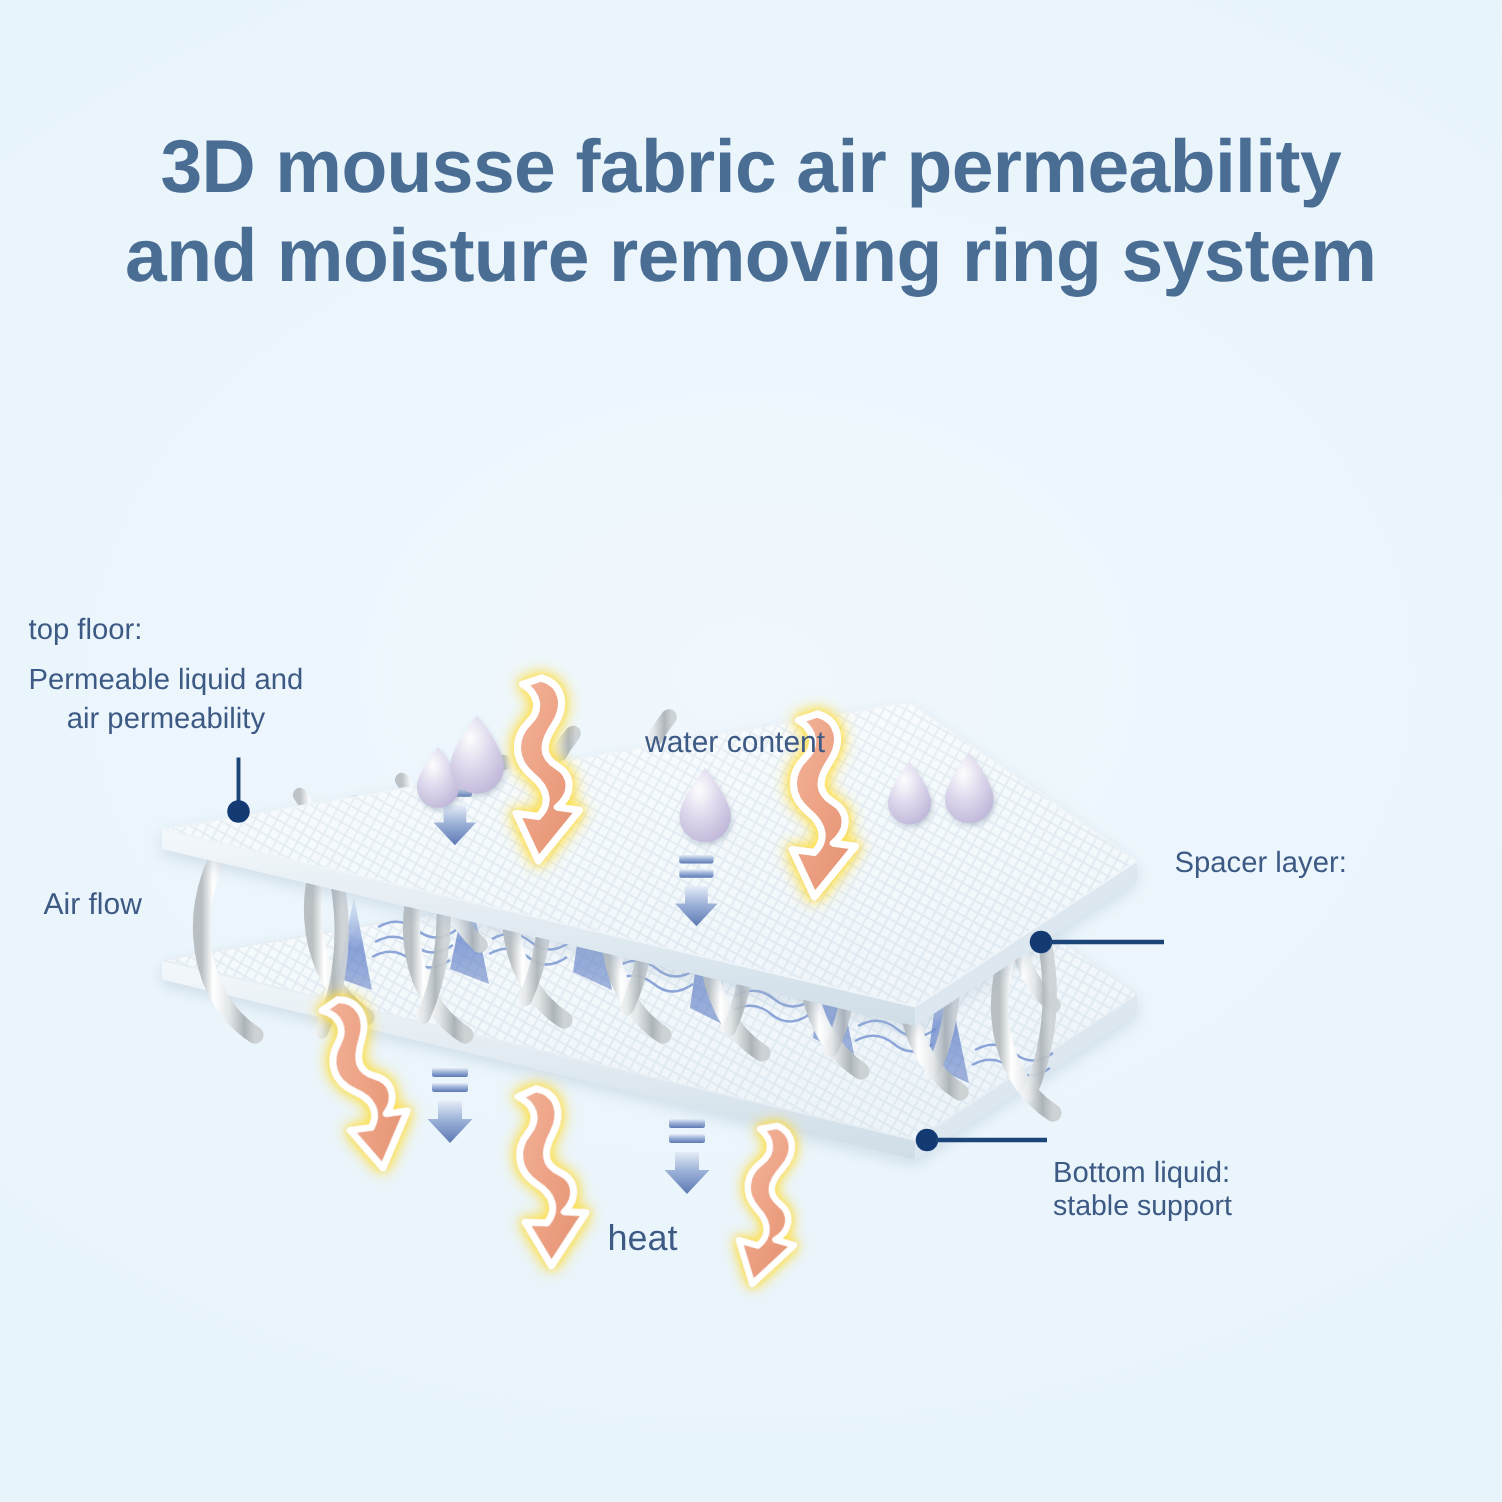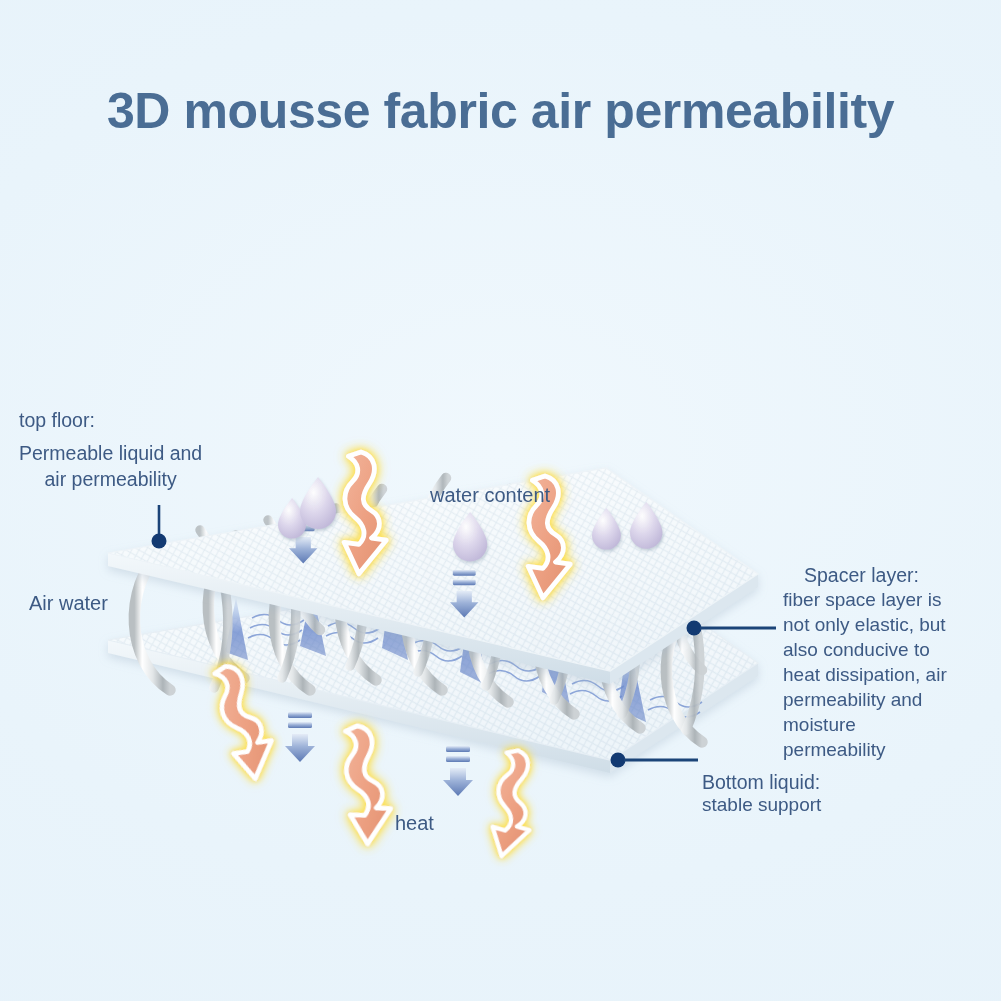--- a/index.html
+++ b/index.html
@@ -46,33 +46,34 @@
     line-height: 1.32;
     font-family: "Liberation Sans", sans-serif;
     white-space: pre-line;
   }
   .lbl.small { font-size: 19px; }
 
   #lbl-topfloor-title { left: 19px; top: 408px; font-size: 19.5px; }
   #lbl-topfloor-body  { left: 19px; top: 441px; text-align: center; }
   #lbl-airflow        { left: 29px; top: 590px; font-size: 20px; }
   #lbl-water          { left: 400px; top: 482px; font-size: 20px; margin-left: 30px; }
-  #lbl-heat           { left: 395px; top: 810px; font-size: 20px; }
-  #lbl-spacer-title   { left: 783px; top: 563px; margin-left: 21px; }
+  #lbl-heat           { left: 405px; top: 810px; font-size: 24px; }
+  #lbl-spacer-title   { left: 783px; top: 563px; }
   #lbl-spacer-body    { left: 783px; top: 587px; }
   #lbl-bottom-title   { left: 702px; top: 770px; }
   #lbl-bottom-body    { left: 702px; top: 792px; }
 </style>
 </head>
 <body>
 
 <div id="stage">
 
   <div id="title">
     <span class="tline">3D mousse fabric air permeability</span>
+    <span class="tline">and moisture removing ring system</span>
   </div>
 
   <svg id="artwork" width="1001" height="1001" style="position:absolute;left:0;top:0;">
     <defs>
 
       <pattern id="knit" width="9" height="9" patternUnits="userSpaceOnUse" patternTransform="rotate(-16)">
         <rect width="9" height="9" fill="#f7fbfd"></rect>
         <path d="M0 0 L9 9 M9 0 L0 9" stroke="#d7e3ec" stroke-width="1.1" fill="none"></path>
       </pattern>
       <pattern id="knit2" width="9" height="9" patternUnits="userSpaceOnUse" patternTransform="rotate(-16)">
@@ -299,31 +300,24 @@
 
       <circle cx="618" cy="760" r="7.5" fill="#133a72"></circle>
       <line x1="624" y1="760" x2="698" y2="760" stroke="#1b4478" stroke-width="3"></line>
     </g>
   </svg>
 
   <div class="lbl" id="lbl-topfloor-title">top floor:</div>
   <div class="lbl" id="lbl-topfloor-body">Permeable liquid and
 air permeability</div>
 
-  <div class="lbl" id="lbl-airflow">Air water</div>
+  <div class="lbl" id="lbl-airflow">Air flow</div>
 
   <div class="lbl" id="lbl-water">water content</div>
 
   <div class="lbl" id="lbl-heat">heat</div>
 
   <div class="lbl" id="lbl-spacer-title">Spacer layer:</div>
-  <div class="lbl small" id="lbl-spacer-body">fiber space layer is
-not only elastic, but
-also conducive to
-heat dissipation, air
-permeability and
-moisture
-permeability</div>
 
   <div class="lbl" id="lbl-bottom-title">Bottom liquid:</div>
   <div class="lbl small" id="lbl-bottom-body">stable support</div>
 
 </div>
 
 </body></html>

